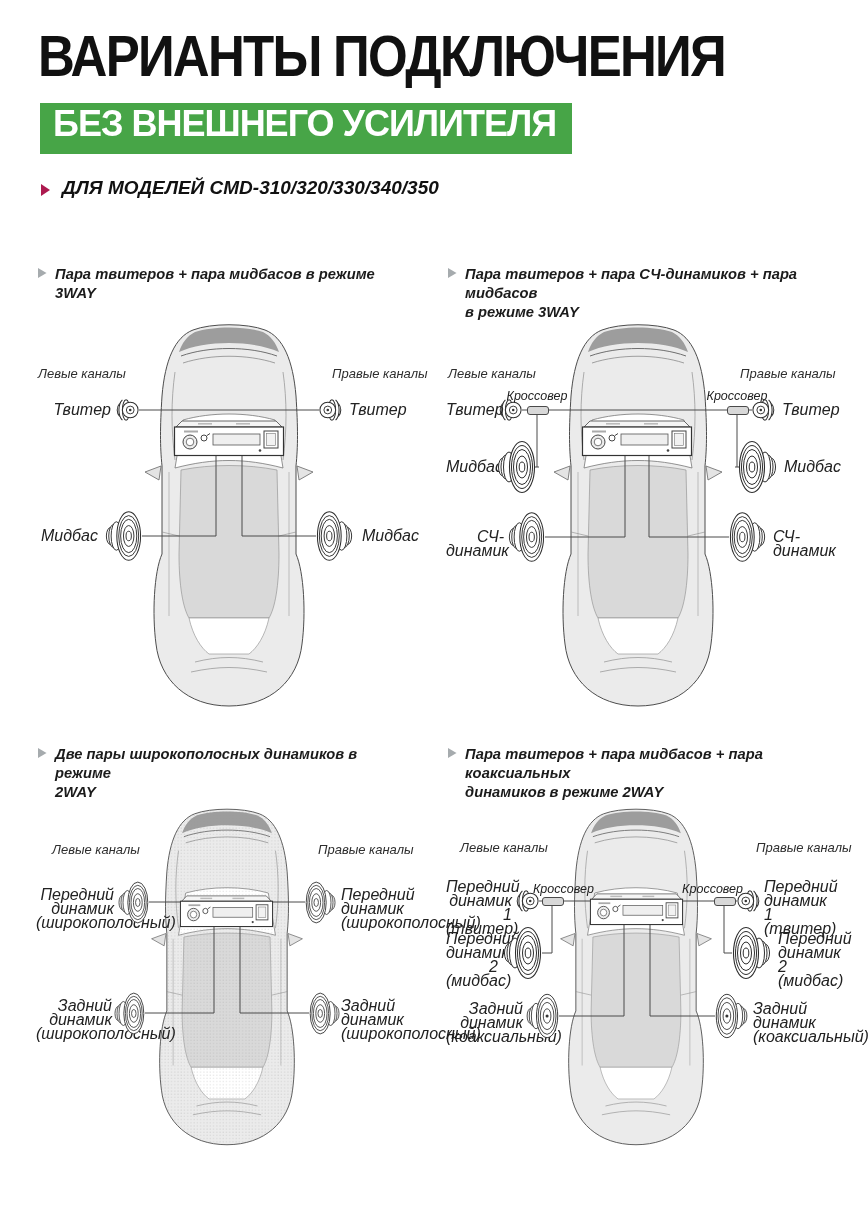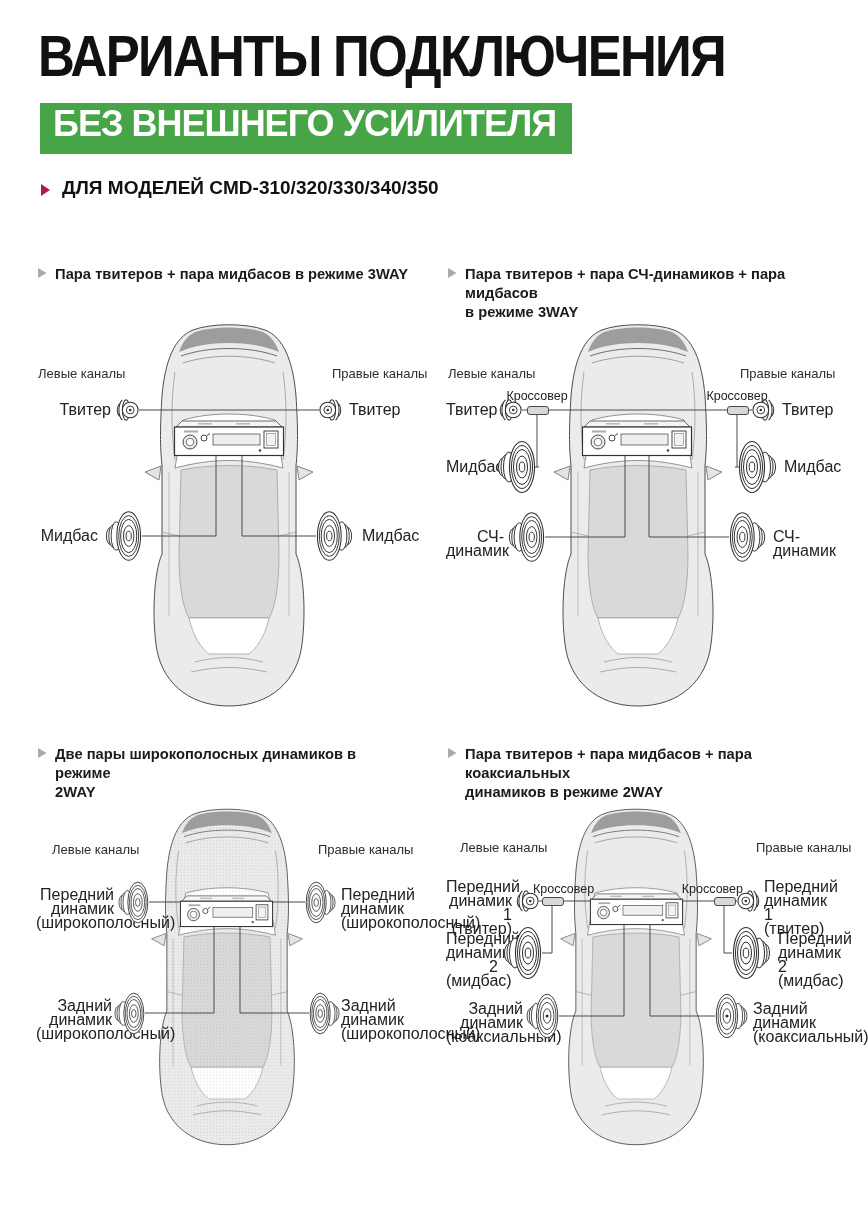--- a/index.html
+++ b/index.html
@@ -6,25 +6,25 @@
   body{font-family:"Liberation Sans",sans-serif;color:#1a1a1a;}
   .page{position:relative;width:868px;height:1228px;background:#fff;overflow:hidden;}
   .abs{position:absolute;}
   .main-title{left:38px;top:22px;font-size:58px;font-weight:bold;letter-spacing:-2px;
     transform:scaleX(.88);transform-origin:left top;white-space:nowrap;color:#111;}
   .banner{left:40px;top:103px;height:48px;display:inline-flex;align-items:flex-start;
     padding:0 16px 3px 13px;font-size:36px;font-weight:bold;color:#fff;letter-spacing:-1px;}
   .red-tri{left:41px;top:184px;width:0;height:0;border-left:9px solid #ad1a4f;
     border-top:6px solid transparent;border-bottom:6px solid transparent;}
   .subhead{left:57px;top:176px;font-size:19px;line-height:23px;font-weight:bold;color:#111;}
-  .subhead .l2{padding-left:5px;}
+  .subhead .l2{padding-left:5px;font-style:italic;}
   .brand{left:590px;top:172px;width:252px;text-align:right;font-family:"Liberation Serif",serif;
     font-weight:bold;font-size:42px;letter-spacing:1px;color:#111;}
   .brand::first-letter{font-size:50px;}
-  .panel{position:absolute;}
+  .panel{position:absolute;font-style:italic;}
   .ptitle{position:absolute;display:flex;gap:9px;font-size:15.5px;line-height:19px;font-weight:bold;
     color:#1b1b1b;transform:scaleX(.95);transform-origin:left top;}
   .ptitle .txt{white-space:pre-line;}
   .gray-tri{flex:0 0 auto;width:0;height:0;border-left:9px solid #a6abae;
     border-top:5px solid transparent;border-bottom:5px solid transparent;margin-top:4px;}
   .chan{position:absolute;font-size:13px;color:#2e2e2e;white-space:nowrap;}
   .lbl{position:absolute;font-size:16px;line-height:14px;color:#222;white-space:pre-line;}
   .lbl.r{text-align:right;}
   .xlbl{position:absolute;font-size:12.5px;color:#222;white-space:nowrap;}
   .xlbl.c{text-align:center;}

